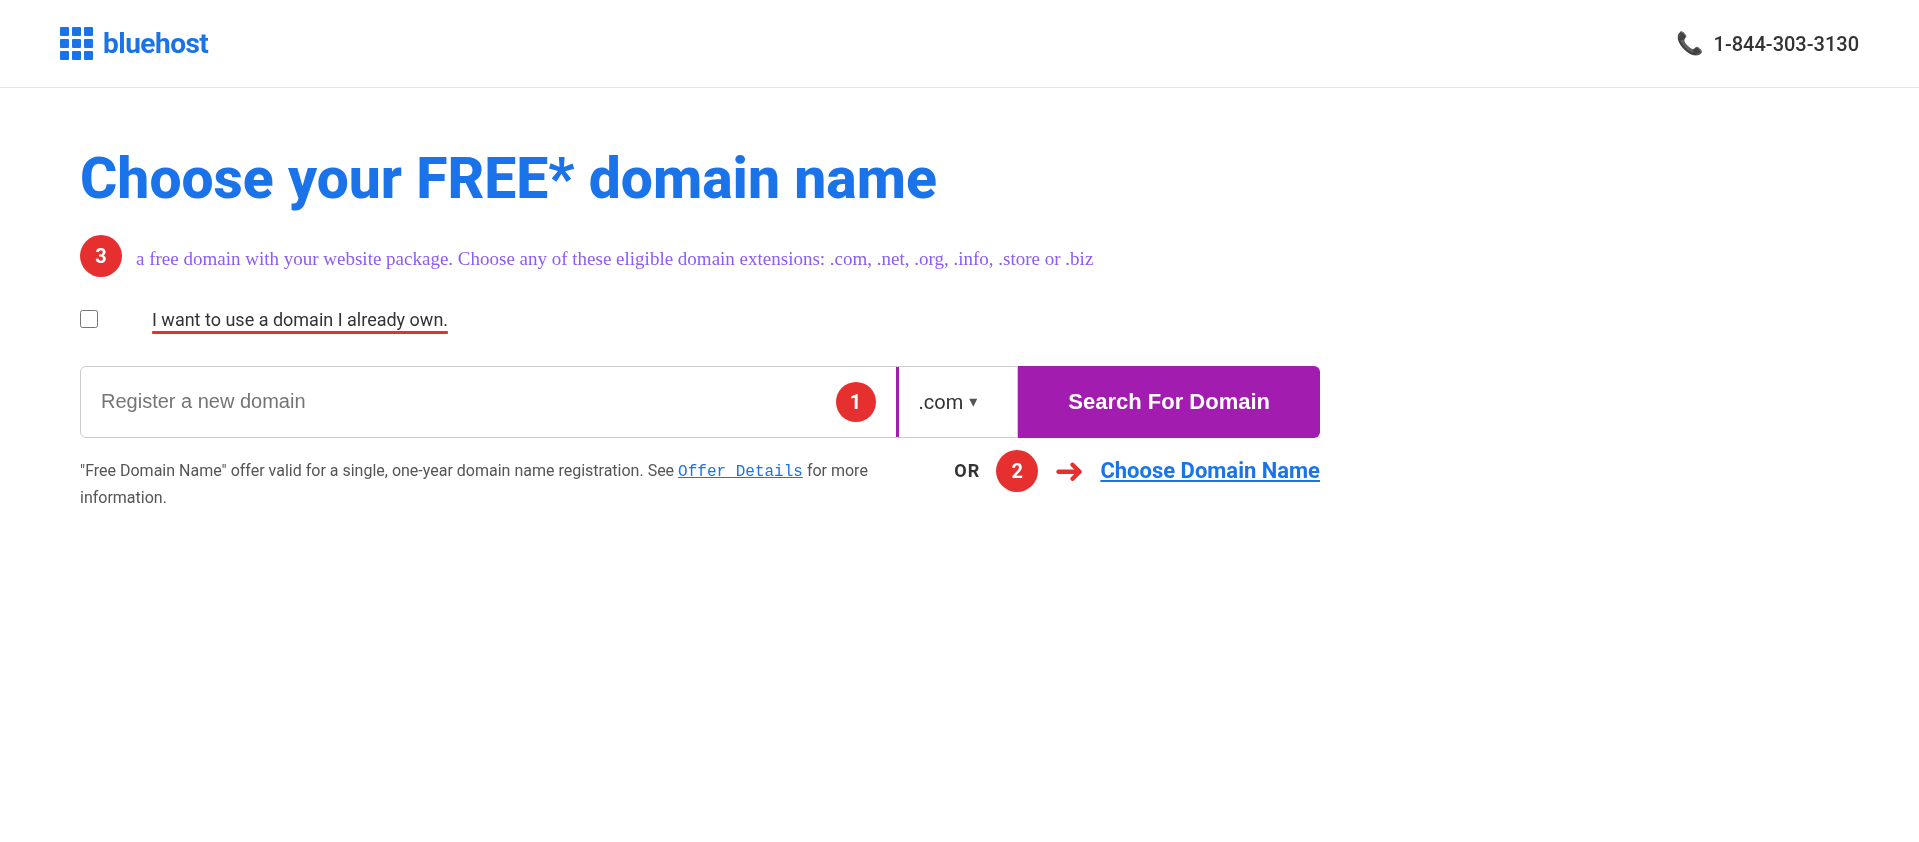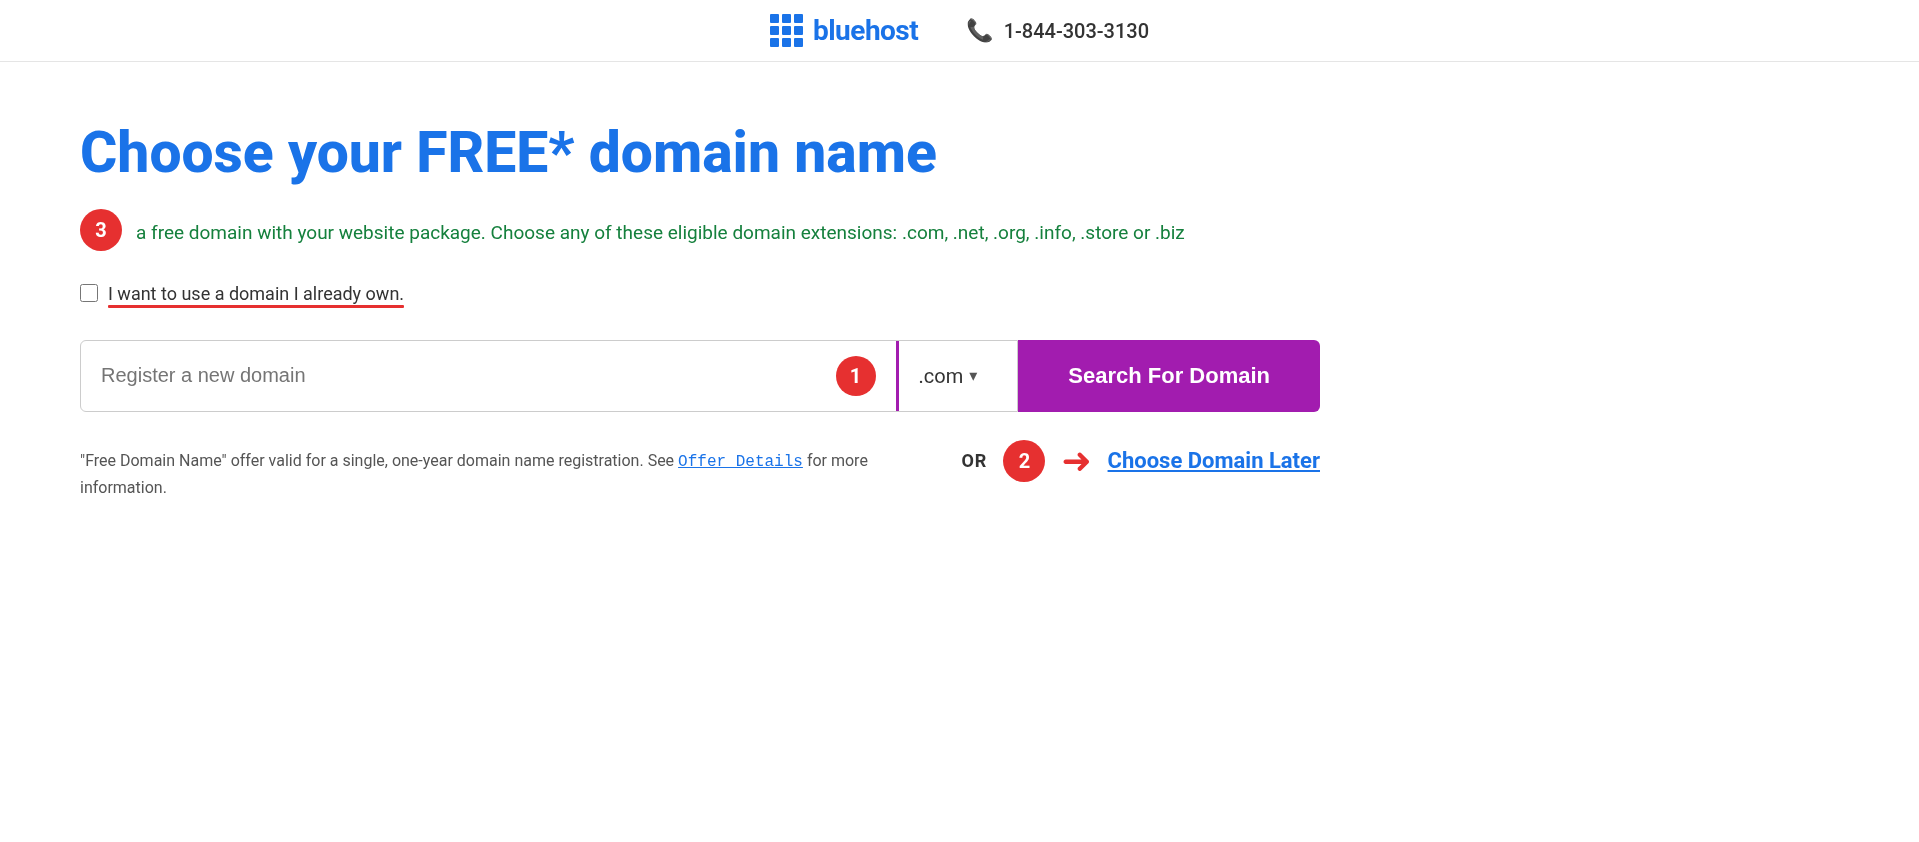--- a/index.html
+++ b/index.html
@@ -13,22 +13,22 @@
       background: #fff;
       color: #333;
       width: 1919px;
       min-height: 842px;
     }
 
     
     .header {
       display: flex;
       align-items: center;
-      justify-content: center;
-      padding: 14px 60px;
+      justify-content: space-between;
+      padding: 27px 60px;
       border-bottom: 1px solid #e5e5e5;
       gap: 48px;
     }
 
     .logo-wrapper {
       display: flex;
       align-items: center;
       gap: 10px;
     }
 
@@ -96,23 +96,24 @@
       background: #e63030;
       color: #fff;
       font-size: 20px;
       font-weight: 700;
       flex-shrink: 0;
       margin-top: -4px;
     }
 
     .description-text {
       font-size: 19px;
-      color: #15803d;
+      color: #8b5cf6;
       line-height: 1.5;
       padding-top: 6px;
+      font-family: Liberation Serif, serif;
     }
 
     
     .checkboxes-row {
       display: flex;
       align-items: center;
       gap: 50px;
       margin-bottom: 36px;
     }
 
@@ -128,20 +129,21 @@
 
     .checkbox-label input[type="checkbox"] {
       width: 18px;
       height: 18px;
       cursor: pointer;
       accent-color: #1a73e8;
     }
 
     .checkbox-text {
       position: relative;
+      margin-left: 44px;
     }
 
     .checkbox-text::after {
       content: '';
       position: absolute;
       bottom: -4px;
       left: 0;
       right: 0;
       height: 3px;
       background: #e63030;
@@ -152,21 +154,21 @@
       color: #1a73e8;
       text-decoration: none;
       font-size: 18px;
     }
 
     
     .domain-search-row {
       display: flex;
       align-items: flex-start;
       gap: 0;
-      margin-bottom: 28px;
+      margin-bottom: 12px;
     }
 
     .domain-input-wrapper {
       display: flex;
       align-items: center;
       flex: 1;
       border: 1.5px solid #ccc;
       border-radius: 6px 0 0 6px;
       background: #fff;
       height: 72px;
@@ -359,18 +361,18 @@
       <span>"Free Domain Name" offer valid for a single, one-year domain name registration. See</span>
       <a href="#">Offer Details</a>
       <span>for more information.</span>
     </p>
 
     <div class="right-actions">
       <span class="or-text">OR</span>
       <div class="choose-later-row">
         <div class="step-badge-2">2</div>
         <span class="arrow-right">➜</span>
-        <a href="#" class="choose-domain-later">Choose Domain Later</a>
+        <a href="#" class="choose-domain-later">Choose Domain Name</a>
       </div>
     </div>
   </div>
 
 </main>
 
 </body></html>

